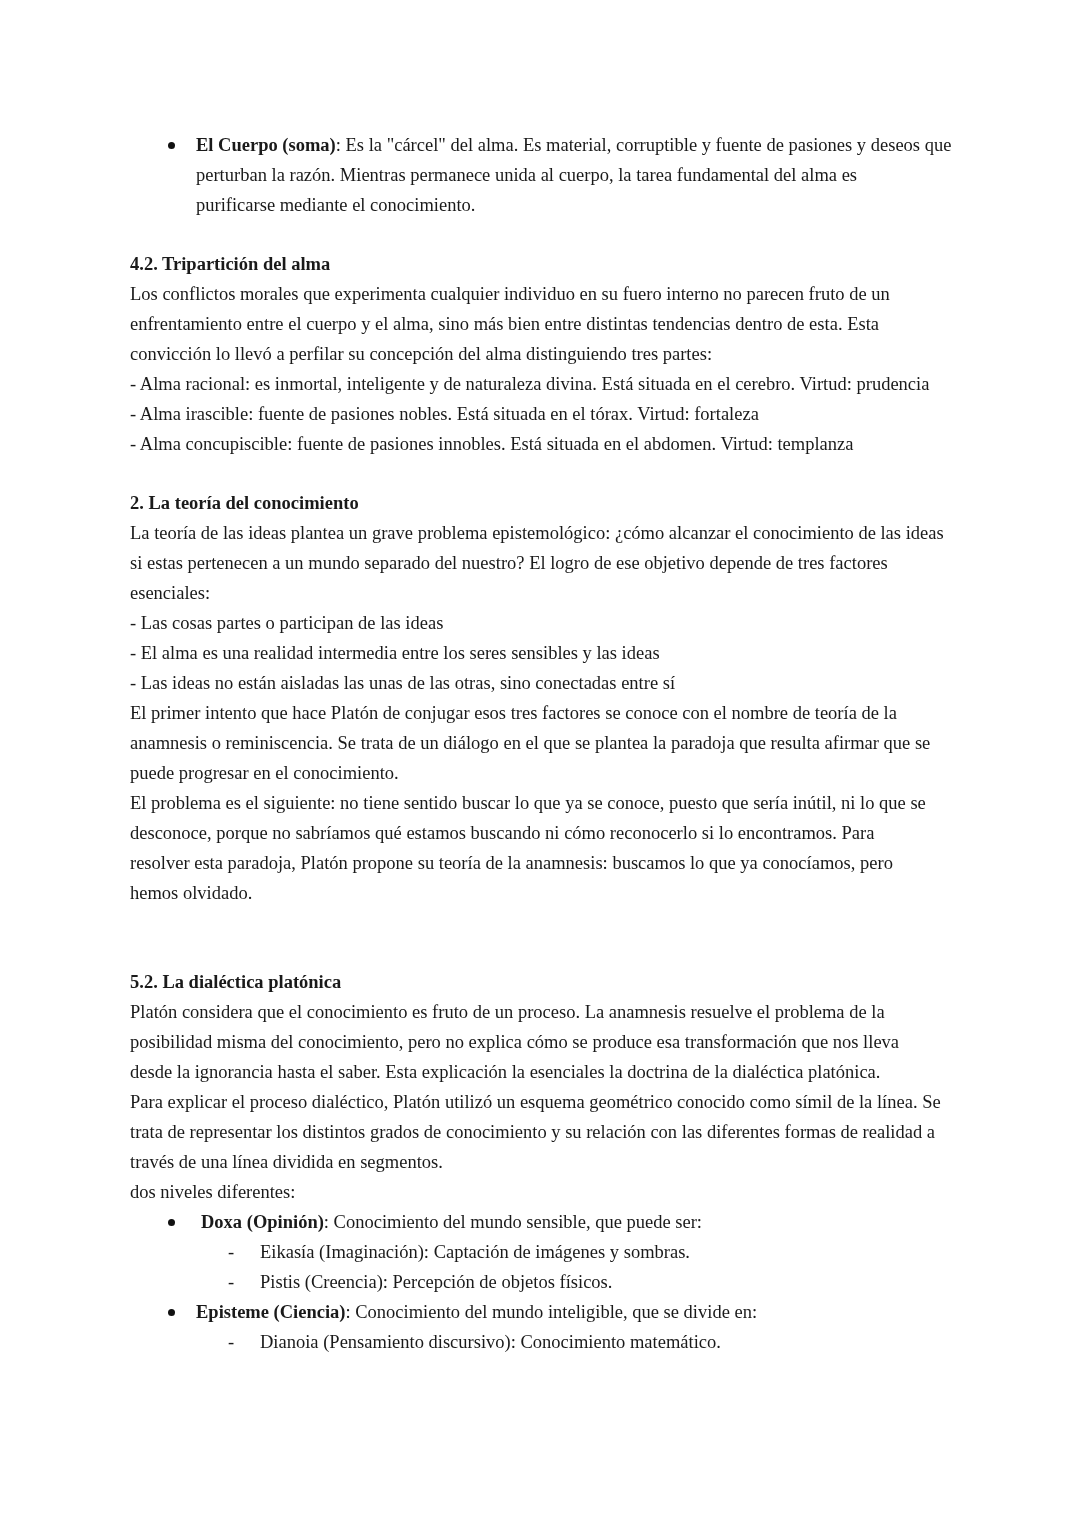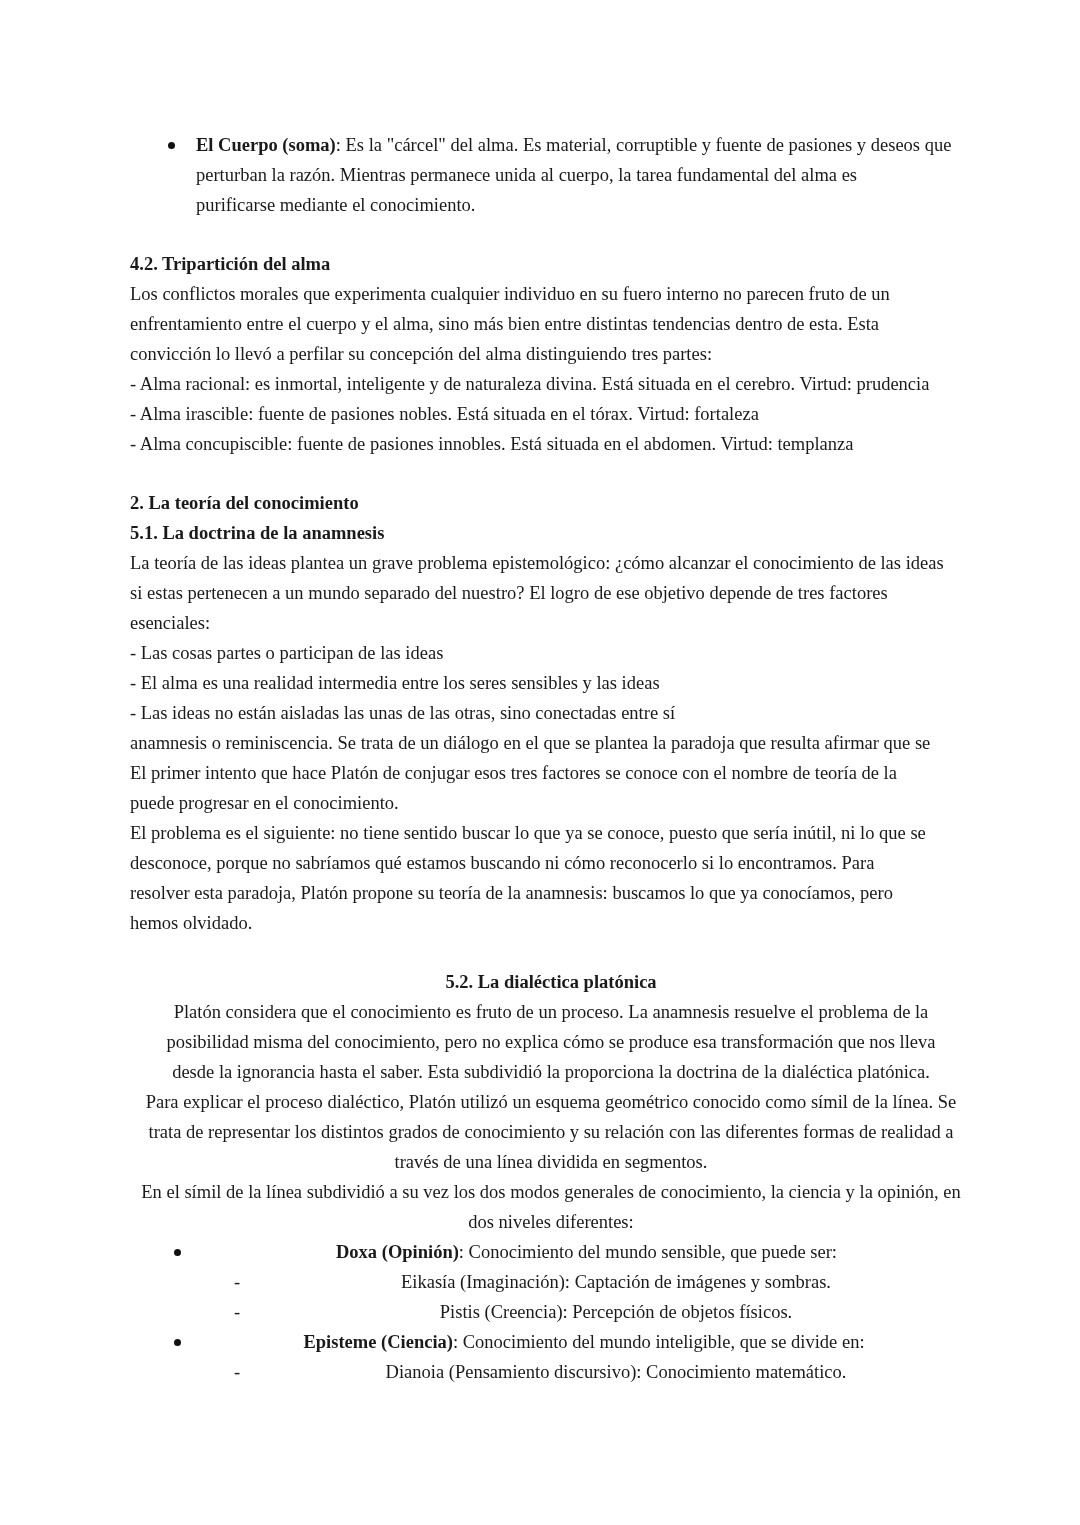--- a/index.html
+++ b/index.html
@@ -35,45 +35,43 @@
     <div class="line">Los conflictos morales que experimenta cualquier individuo en su fuero interno no parecen fruto de un</div>
     <div class="line">enfrentamiento entre el cuerpo y el alma, sino más bien entre distintas tendencias dentro de esta. Esta</div>
     <div class="line">convicción lo llevó a perfilar su concepción del alma distinguiendo tres partes:</div>
     <div class="line">- Alma racional: es inmortal, inteligente y de naturaleza divina. Está situada en el cerebro. Virtud: prudencia</div>
     <div class="line">- Alma irascible: fuente de pasiones nobles. Está situada en el tórax. Virtud: fortaleza</div>
     <div class="line">- Alma concupiscible: fuente de pasiones innobles. Está situada en el abdomen. Virtud: templanza</div>
   </div>
 
   <div style="position:absolute; top:488px; left:0; width:830px;">
     <div class="line b">2. La teoría del conocimiento</div>
-    <div class="line b">5.1. La doctrina de la anamnesis</div>
     <div class="line">La teoría de las ideas plantea un grave problema epistemológico: ¿cómo alcanzar el conocimiento de las ideas</div>
     <div class="line">si estas pertenecen a un mundo separado del nuestro? El logro de ese objetivo depende de tres factores</div>
     <div class="line">esenciales:</div>
     <div class="line">- Las cosas partes o participan de las ideas</div>
     <div class="line">- El alma es una realidad intermedia entre los seres sensibles y las ideas</div>
     <div class="line">- Las ideas no están aisladas las unas de las otras, sino conectadas entre sí</div>
+    <div class="line">El primer intento que hace Platón de conjugar esos tres factores se conoce con el nombre de teoría de la</div>
     <div class="line">anamnesis o reminiscencia. Se trata de un diálogo en el que se plantea la paradoja que resulta afirmar que se</div>
-    <div class="line">El primer intento que hace Platón de conjugar esos tres factores se conoce con el nombre de teoría de la</div>
     <div class="line">puede progresar en el conocimiento.</div>
     <div class="line">El problema es el siguiente: no tiene sentido buscar lo que ya se conoce, puesto que sería inútil, ni lo que se</div>
     <div class="line">desconoce, porque no sabríamos qué estamos buscando ni cómo reconocerlo si lo encontramos. Para</div>
     <div class="line">resolver esta paradoja, Platón propone su teoría de la anamnesis: buscamos lo que ya conocíamos, pero</div>
     <div class="line">hemos olvidado.</div>
   </div>
 
-  <div style="position:absolute; top:967px; left:6px; width:830px;text-align:center;">
+  <div style="position:absolute; top:967px; left:0; width:830px;">
     <div class="line b">5.2. La dialéctica platónica</div>
     <div class="line">Platón considera que el conocimiento es fruto de un proceso. La anamnesis resuelve el problema de la</div>
     <div class="line">posibilidad misma del conocimiento, pero no explica cómo se produce esa transformación que nos lleva</div>
-    <div class="line">desde la ignorancia hasta el saber. Esta subdividió la proporciona la doctrina de la dialéctica platónica.</div>
+    <div class="line">desde la ignorancia hasta el saber. Esta explicación la esenciales la doctrina de la dialéctica platónica.</div>
     <div class="line">Para explicar el proceso dialéctico, Platón utilizó un esquema geométrico conocido como símil de la línea. Se</div>
     <div class="line">trata de representar los distintos grados de conocimiento y su relación con las diferentes formas de realidad a</div>
     <div class="line">través de una línea dividida en segmentos.</div>
-    <div class="line">En el símil de la línea subdividió a su vez los dos modos generales de conocimiento, la ciencia y la opinión, en</div>
     <div class="line">dos niveles diferentes:</div>
 
     <div class="line bullet-row">
       <span class="bullet-dot" style="left:38px;"></span>
       <span style="padding-left:71px;margin-top:36px;"><span class="b">Doxa (Opinión)</span><span>: Conocimiento del mundo sensible, que puede ser:</span></span>
     </div>
     <div class="line bullet-row">
       <span class="dash" style="left:98px;">-</span>
       <span style="padding-left:130px;">Eikasía (Imaginación): Captación de imágenes y sombras.</span>
     </div>

